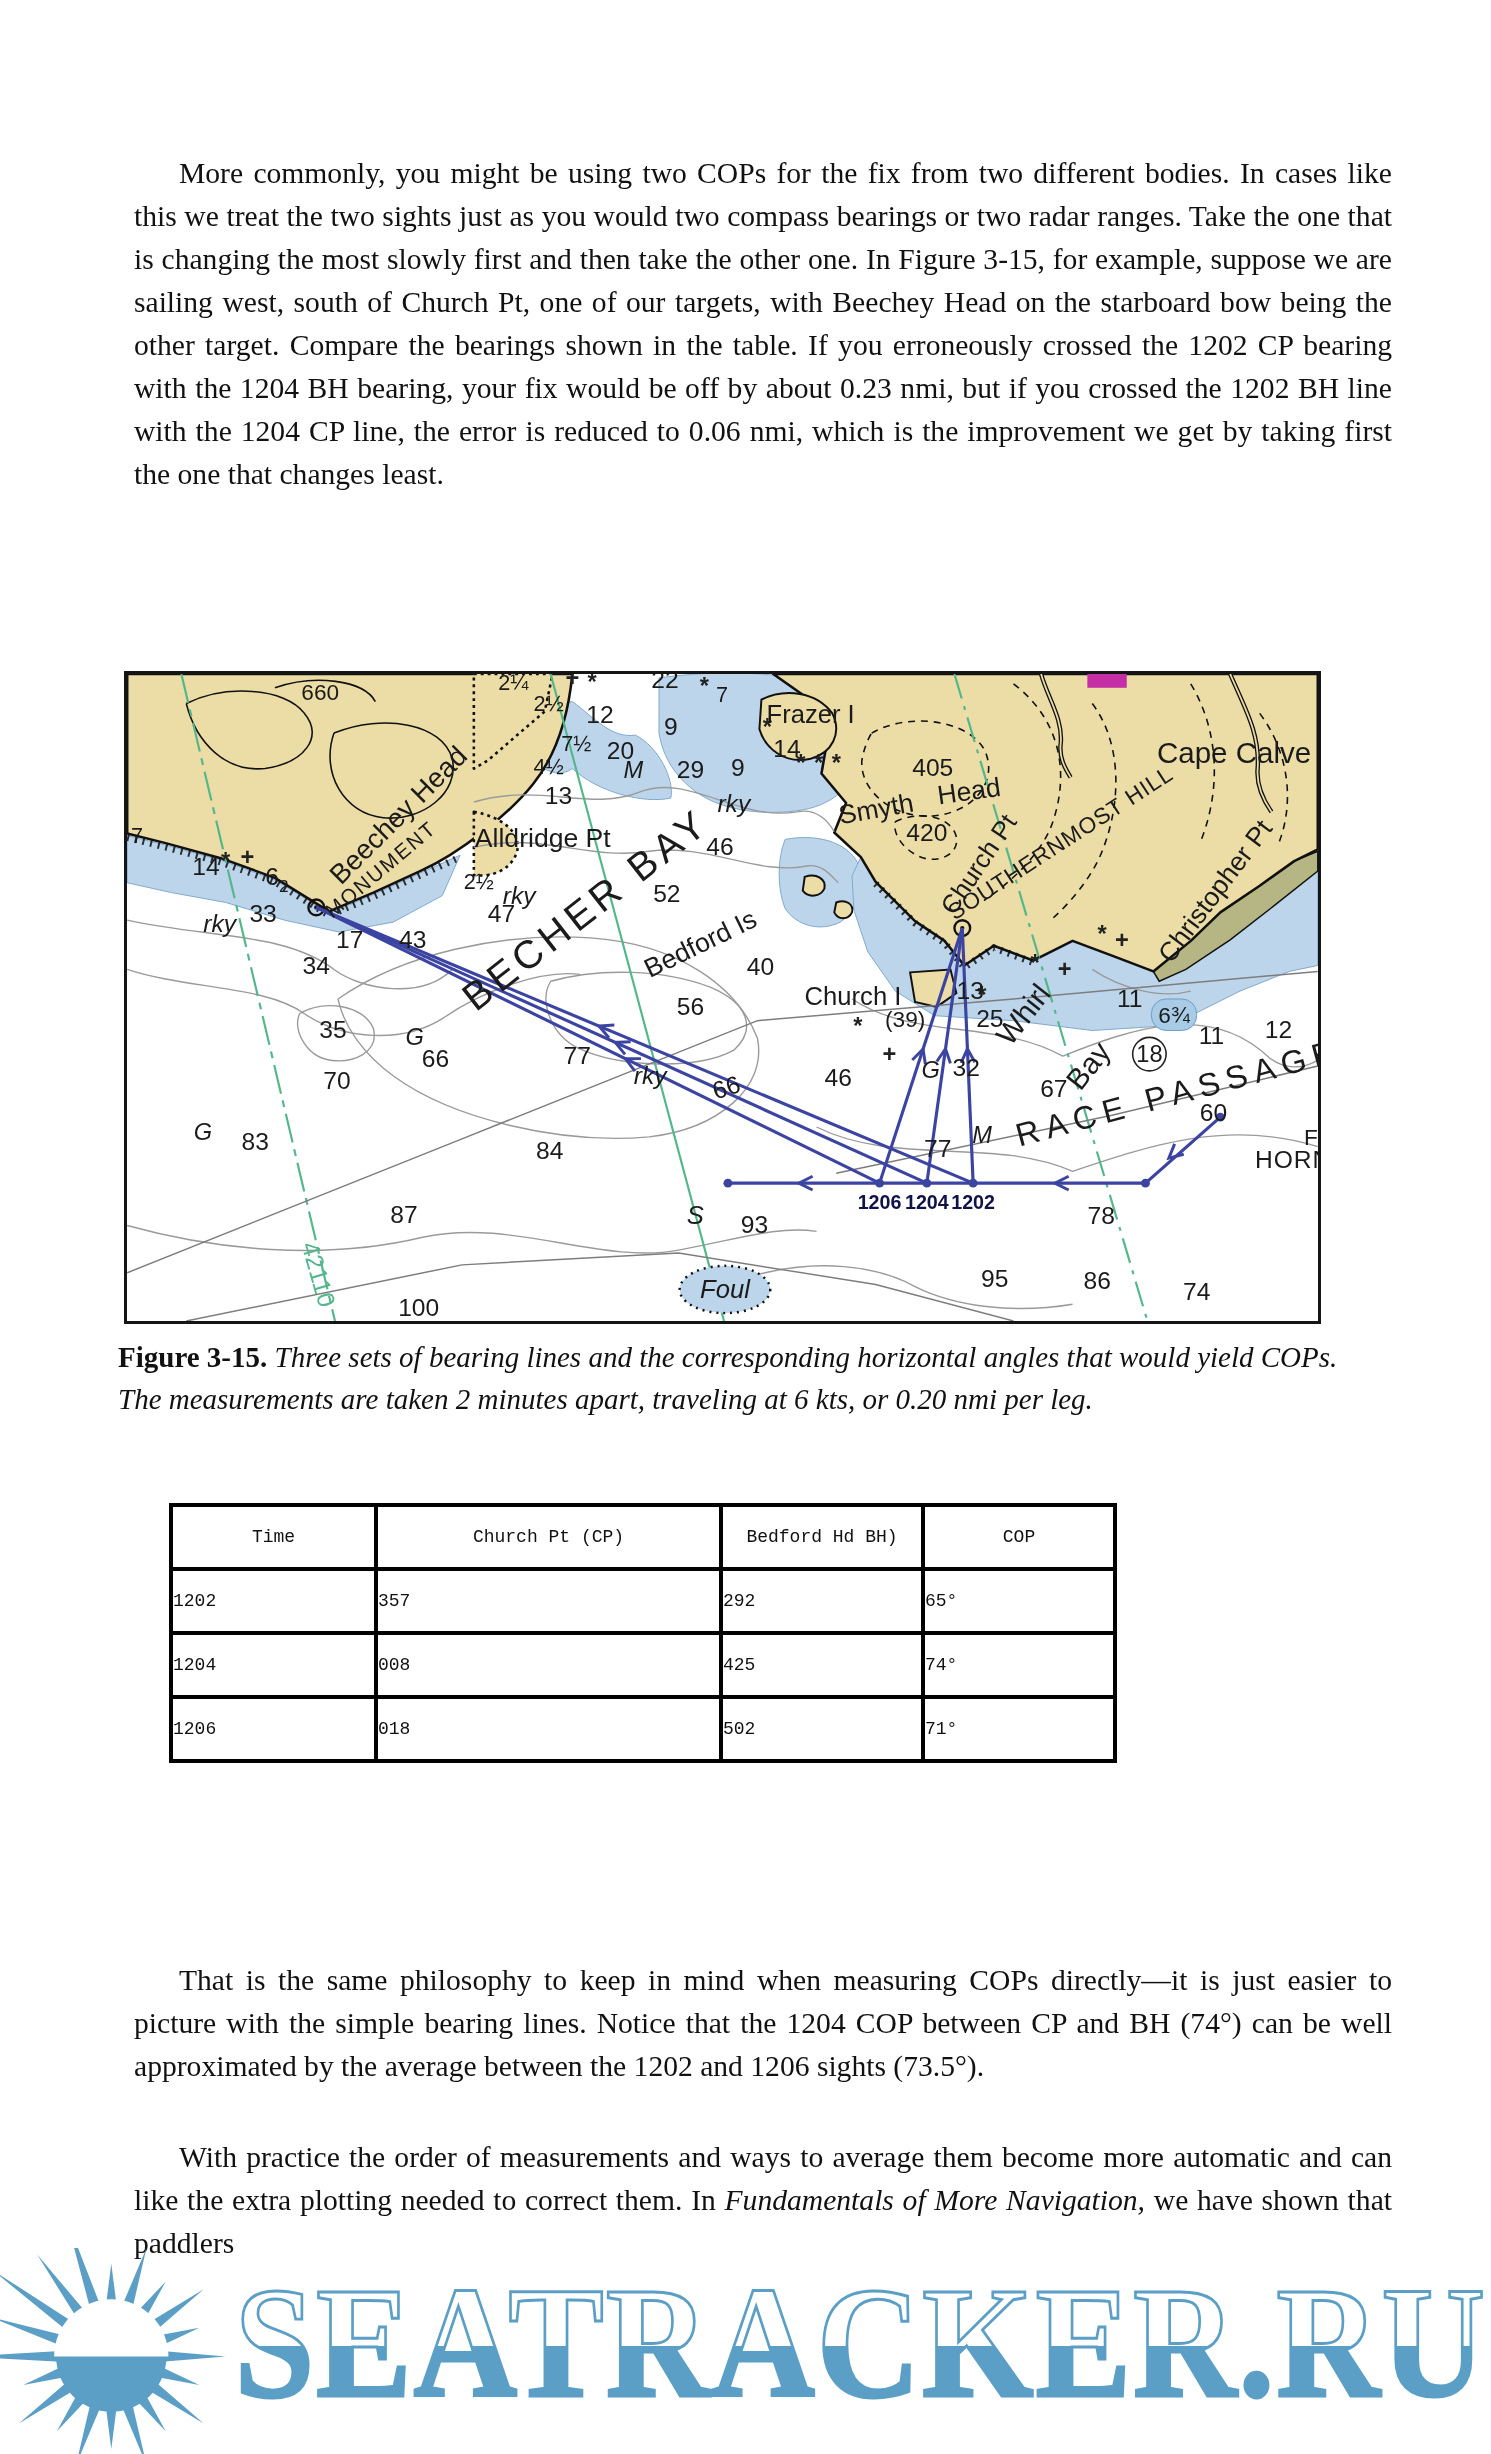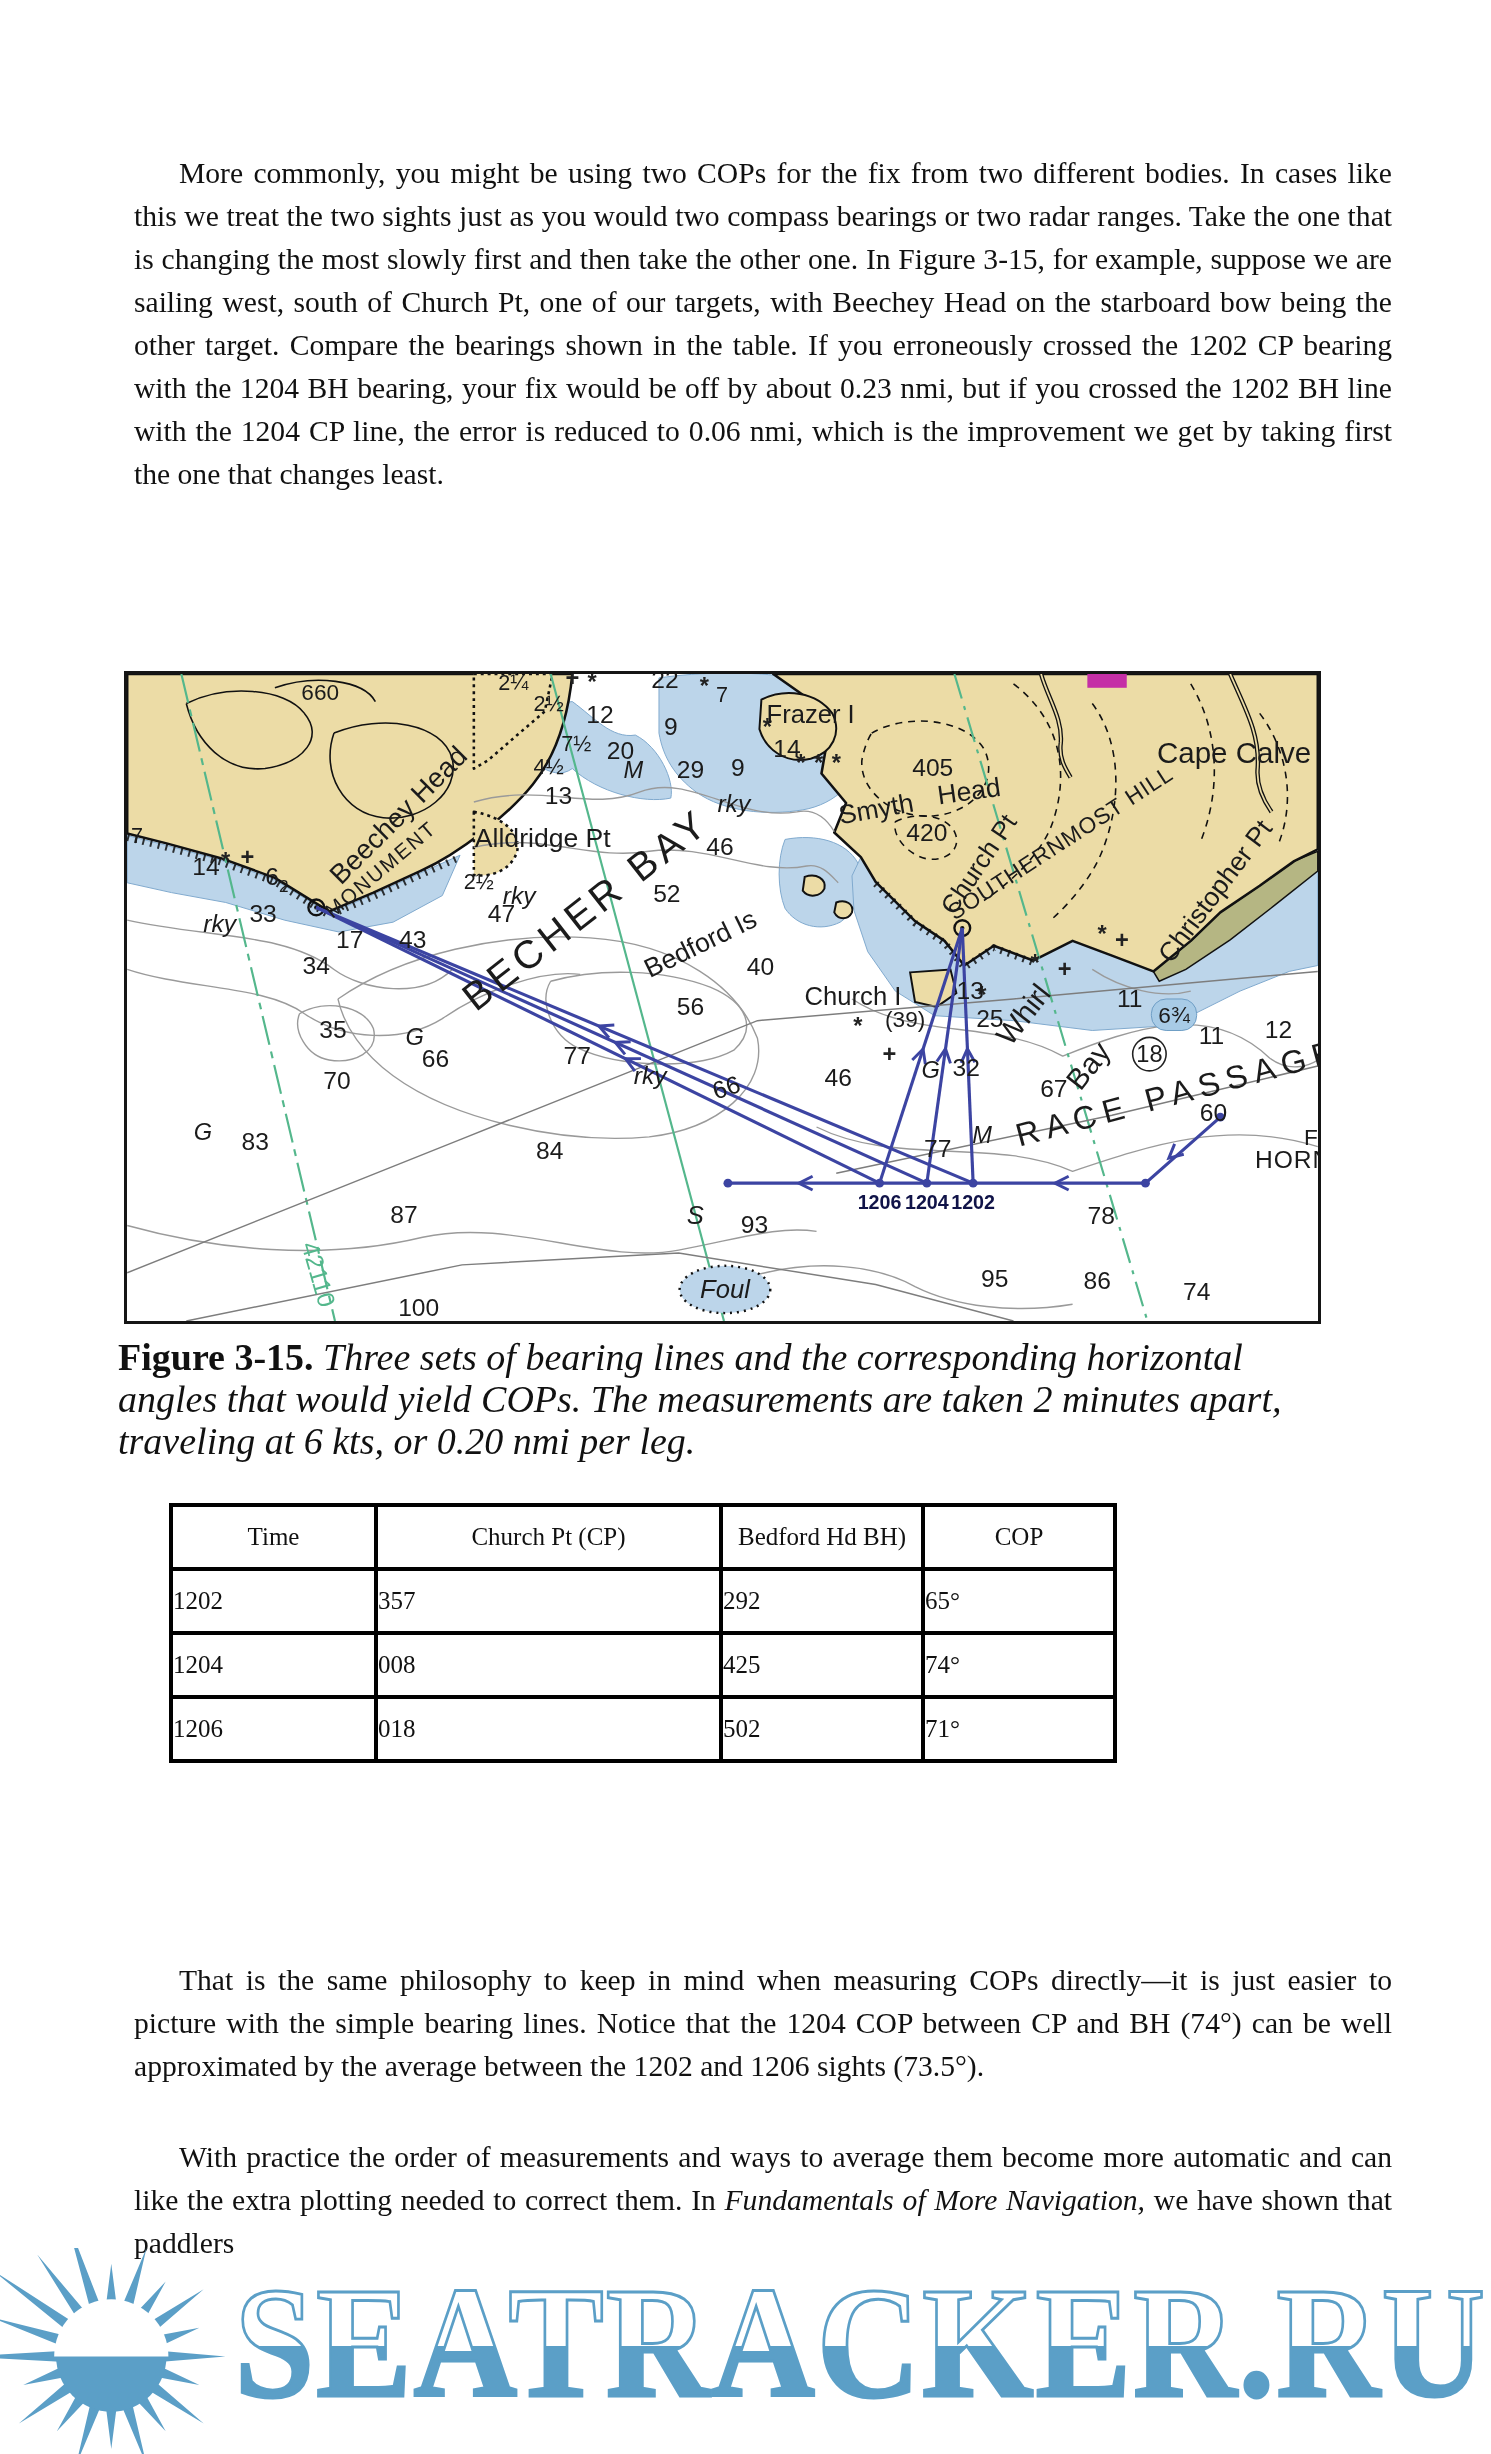--- a/index.html
+++ b/index.html
@@ -9,26 +9,26 @@
         text-align:justify;text-indent:45px}
   #p1{top:136px}
   #p2{top:1809px}
   #p3{top:1943px}
   #p4{top:2120px}
   .book-title{font-style:italic}
   .figwrap{position:absolute;left:124px;top:671px;width:1191px;height:647px;
            border:3.9px solid #151515;background:#fff}
   .figwrap svg{display:block}
   .figwrap text{font-family:"Liberation Sans",sans-serif}
-  .cap{position:absolute;left:118px;top:1336px;width:1231px;margin:0;font-size:38px;
+  .cap{position:absolute;left:118px;top:1336px;width:1231px;margin:0;font-size:29px;
        line-height:42px;font-style:italic}
   .cap .cap-label{font-style:normal;font-weight:bold}
   table.datatable{position:absolute;left:169px;top:1503px;border-collapse:collapse;background:#fff}
   table.datatable th,table.datatable td{border:4.9px solid #000;vertical-align:middle;
-       font-family:Liberation Serif, serif;font-size:25px;font-weight:normal;height:60px;padding:0}
+       font-family:Liberation Mono, monospace;font-size:18px;font-weight:normal;height:60px;padding:0}
   .wm{position:absolute;left:0;top:2248px;width:1491px;height:207px}
 </style>
 </head>
 <body>
 
 <div class="page">
 
   <p class="para" id="p1">More commonly, you might be using two COPs for the fix from two different bodies. In cases like this we treat the two sights just as you would two compass bearings or two radar ranges. Take the one that is changing the most slowly first and then take the other one. In Figure 3-15, for example, suppose we are sailing west, south of Church Pt, one of our targets, with Beechey Head on the starboard bow being the other target. Compare the bearings shown in the table. If you erroneously crossed the 1202 CP bearing with the 1204 BH bearing, your fix would be off by about 0.23 nmi, but if you crossed the 1202 BH line with the 1204 CP line, the error is reduced to 0.06 nmi, which is the improvement we get by taking first the one that changes least.</p>
 
   <div class="figwrap">

